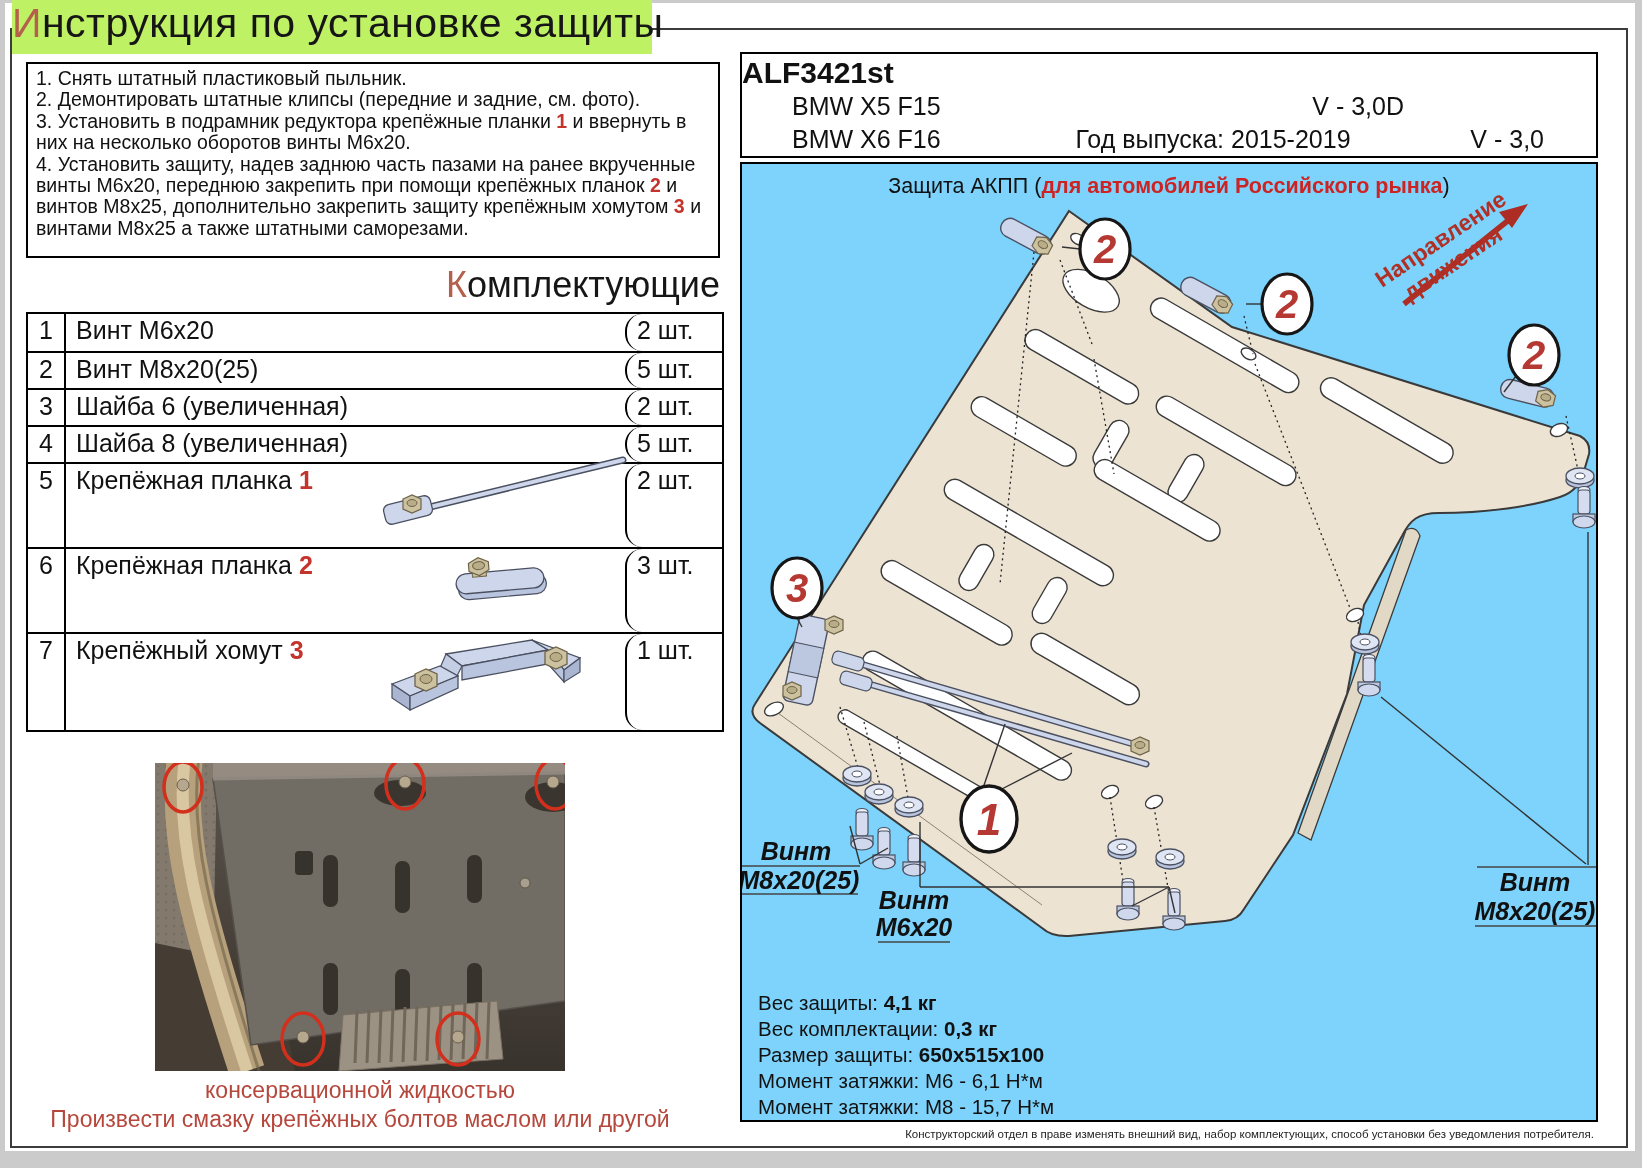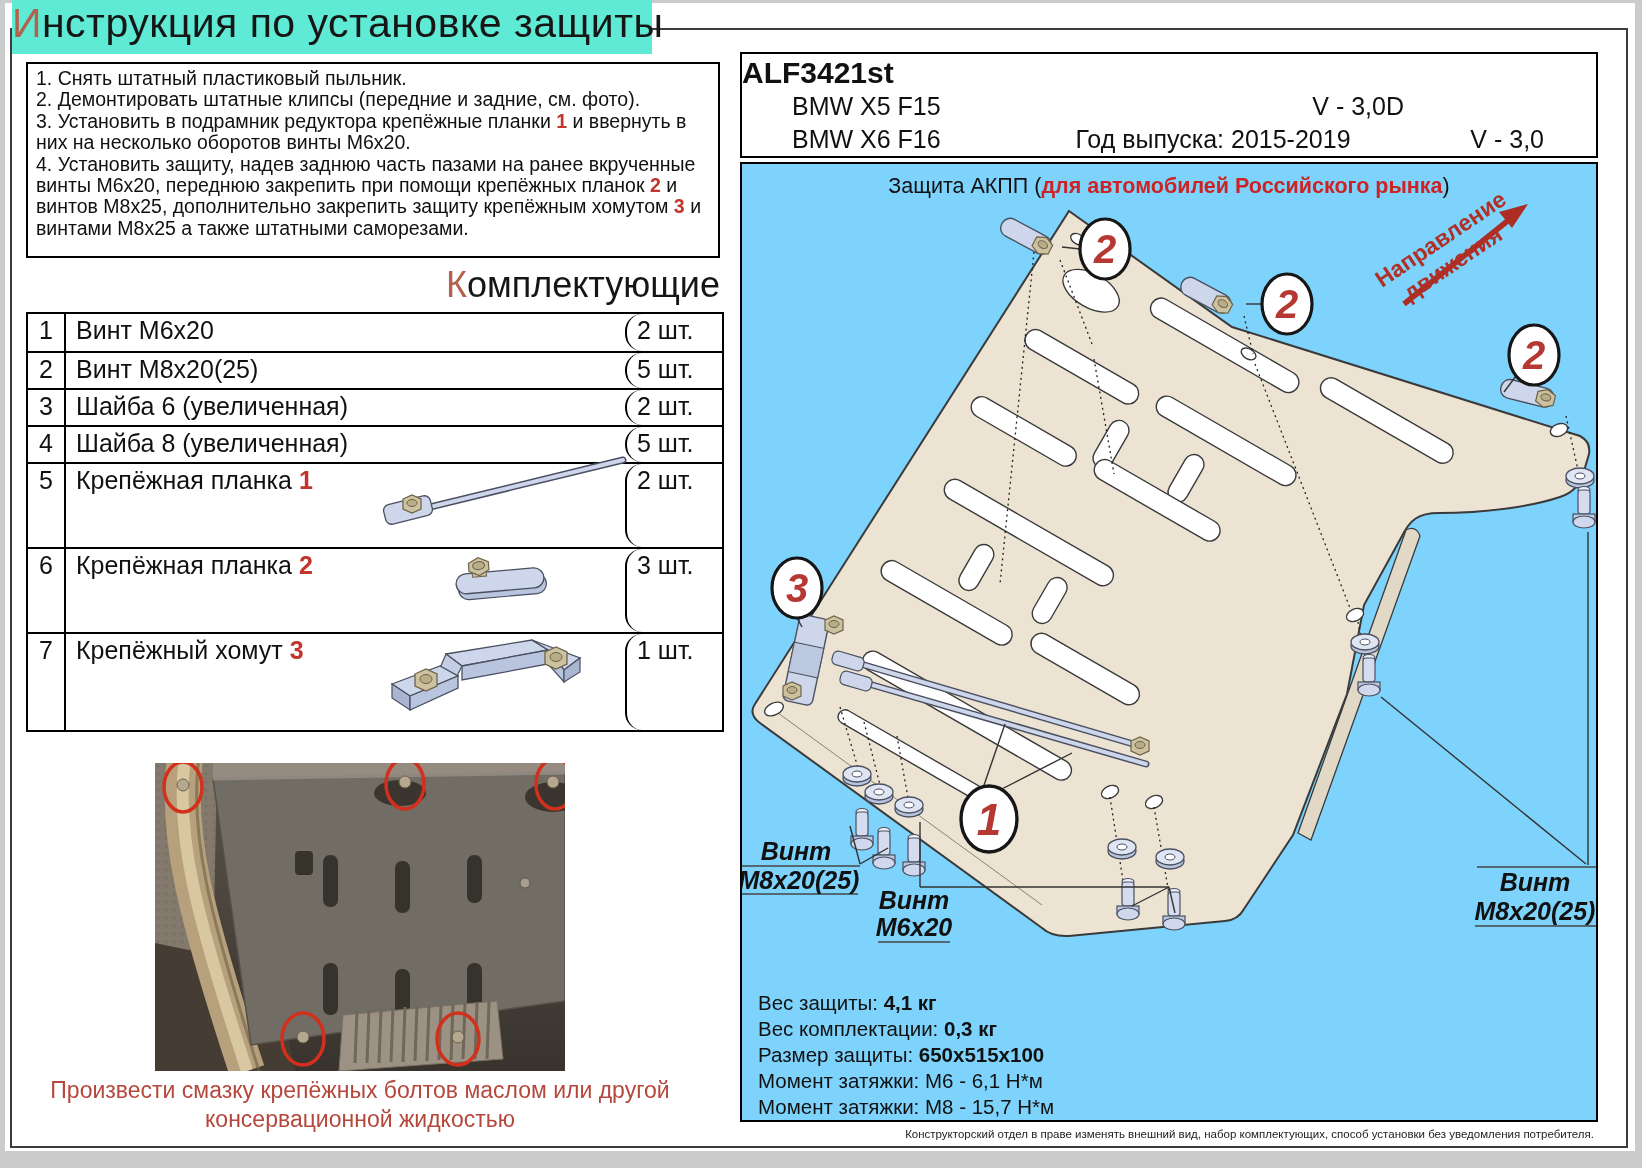--- a/index.html
+++ b/index.html
@@ -1,19 +1,19 @@
 <!DOCTYPE html>
 <html><head>
 <meta charset="utf-8">
 <style>
   html,body{margin:0;padding:0;background:#bfbfbf;font-family:"Liberation Sans",sans-serif;}
   .page{position:relative;width:1642px;height:1168px;background:#cbcbcb;overflow:hidden;}
   .sheet{position:absolute;left:5px;top:3px;width:1630px;height:1148px;background:#fff;}
   .frame{position:absolute;left:10px;top:28px;width:1618px;height:1120px;border:2px solid #3c3c3c;box-sizing:border-box;}
-  .main-title{position:absolute;left:12px;top:0px;width:640px;height:54px;background:#5eead4;font-size:41px;color:#161616;white-space:nowrap;letter-spacing:.5px;}
+  .main-title{position:absolute;left:12px;top:0px;width:640px;height:54px;background:#bef264;font-size:41px;color:#161616;white-space:nowrap;letter-spacing:.5px;}
   .lead-red{color:#b4604c;}
   .instructions-box{position:absolute;left:26px;top:62px;width:694px;height:196px;border:2px solid #000;box-sizing:border-box;padding:4px 8px 0 8px;font-size:19.5px;line-height:21.4px;color:#111;}
   .instr-item{margin:0;}
   .red-num{color:#c2342c;font-weight:bold;}
   .parts-header{position:absolute;left:26px;top:264px;width:694px;height:46px;display:flex;justify-content:space-between;align-items:flex-end;font-size:36px;color:#161616;flex-direction:column;}
   .parts-header .ph-left{padding-left:68px;}
   .parts-header .ph-right{padding-right:2px;}
   .parts-table{position:absolute;left:26px;top:312px;width:698px;border:2px solid #000;box-sizing:border-box;background:#fff;}
   .t-row{display:grid;grid-template-columns:38px 1fr 97px;box-sizing:border-box;}
   .t-row + .t-row{border-top:2px solid #000;}
@@ -207,22 +207,22 @@
     <g fill="none" stroke="#d2301d" stroke-width="3.5">
       <ellipse cx="28" cy="24" rx="19" ry="25"></ellipse>
       <ellipse cx="250" cy="21" rx="19" ry="25"></ellipse>
       <ellipse cx="400" cy="21" rx="19" ry="25"></ellipse>
       <ellipse cx="148" cy="276" rx="21" ry="26"></ellipse>
       <ellipse cx="303" cy="276" rx="21" ry="26"></ellipse>
     </g>
   </svg>
 
   <div class="photo-caption">
+    <div>консервационной жидкостью</div>
     <div>Произвести смазку крепёжных болтов маслом или другой</div>
-    <div>консервационной жидкостью</div>
   </div>
 
   <div class="header-box">
     <div class="hb-title">ALF3421st</div>
     <div class="hb-row">
       <span>BMW X5 F15</span>
       <span class="hb-engine">V - 3,0D</span>
     </div>
     <div class="hb-row">
       <span>BMW X6 F16</span>

